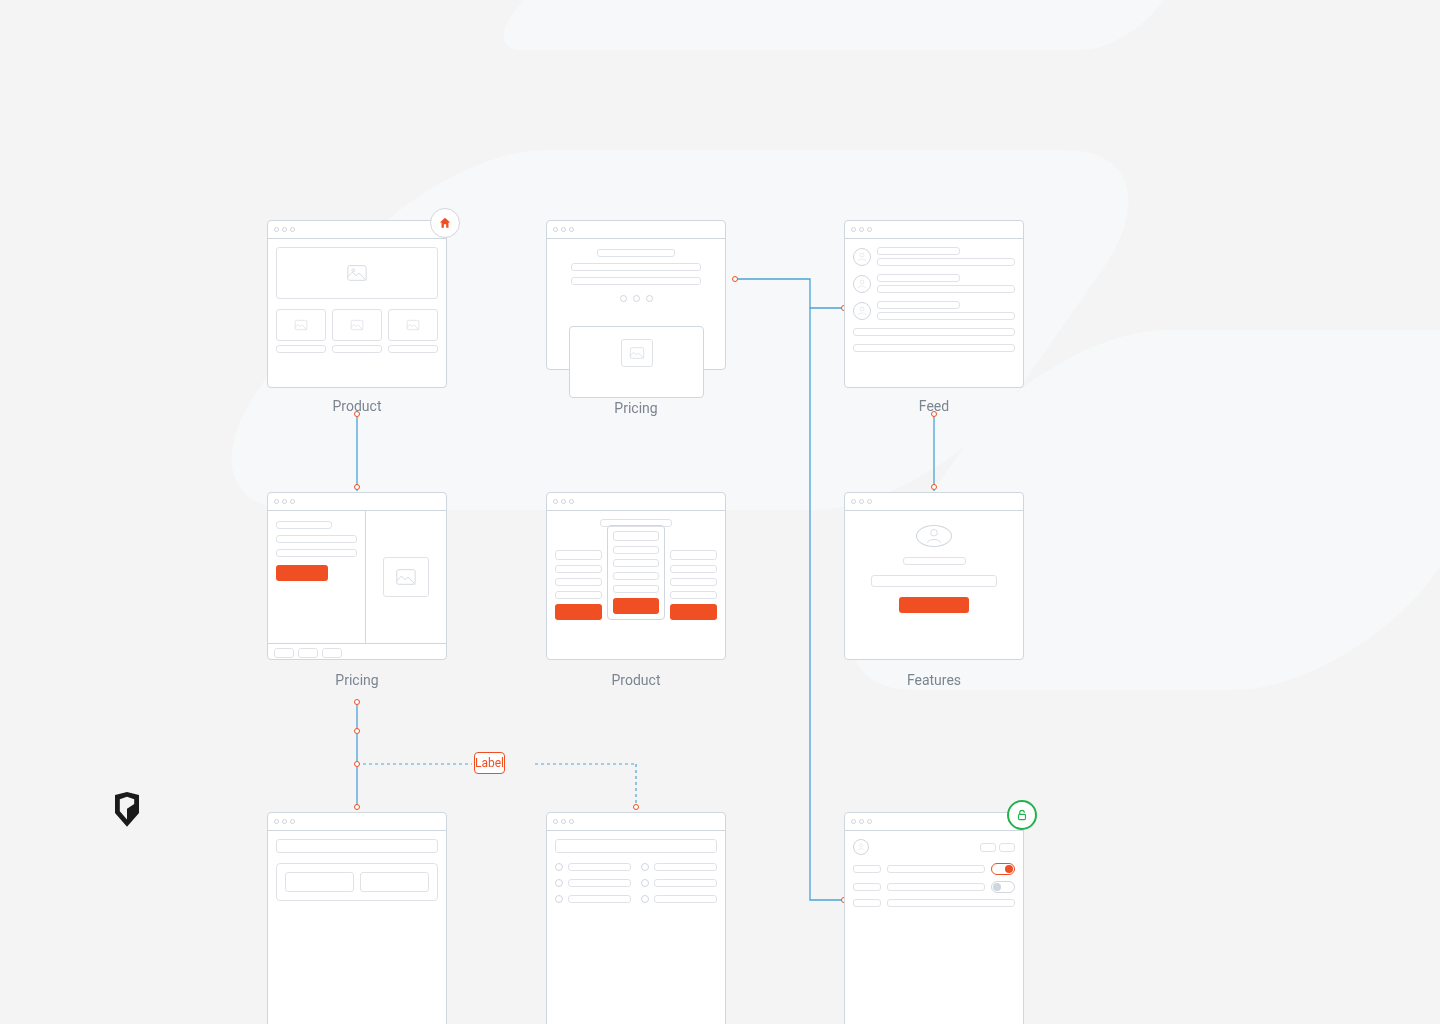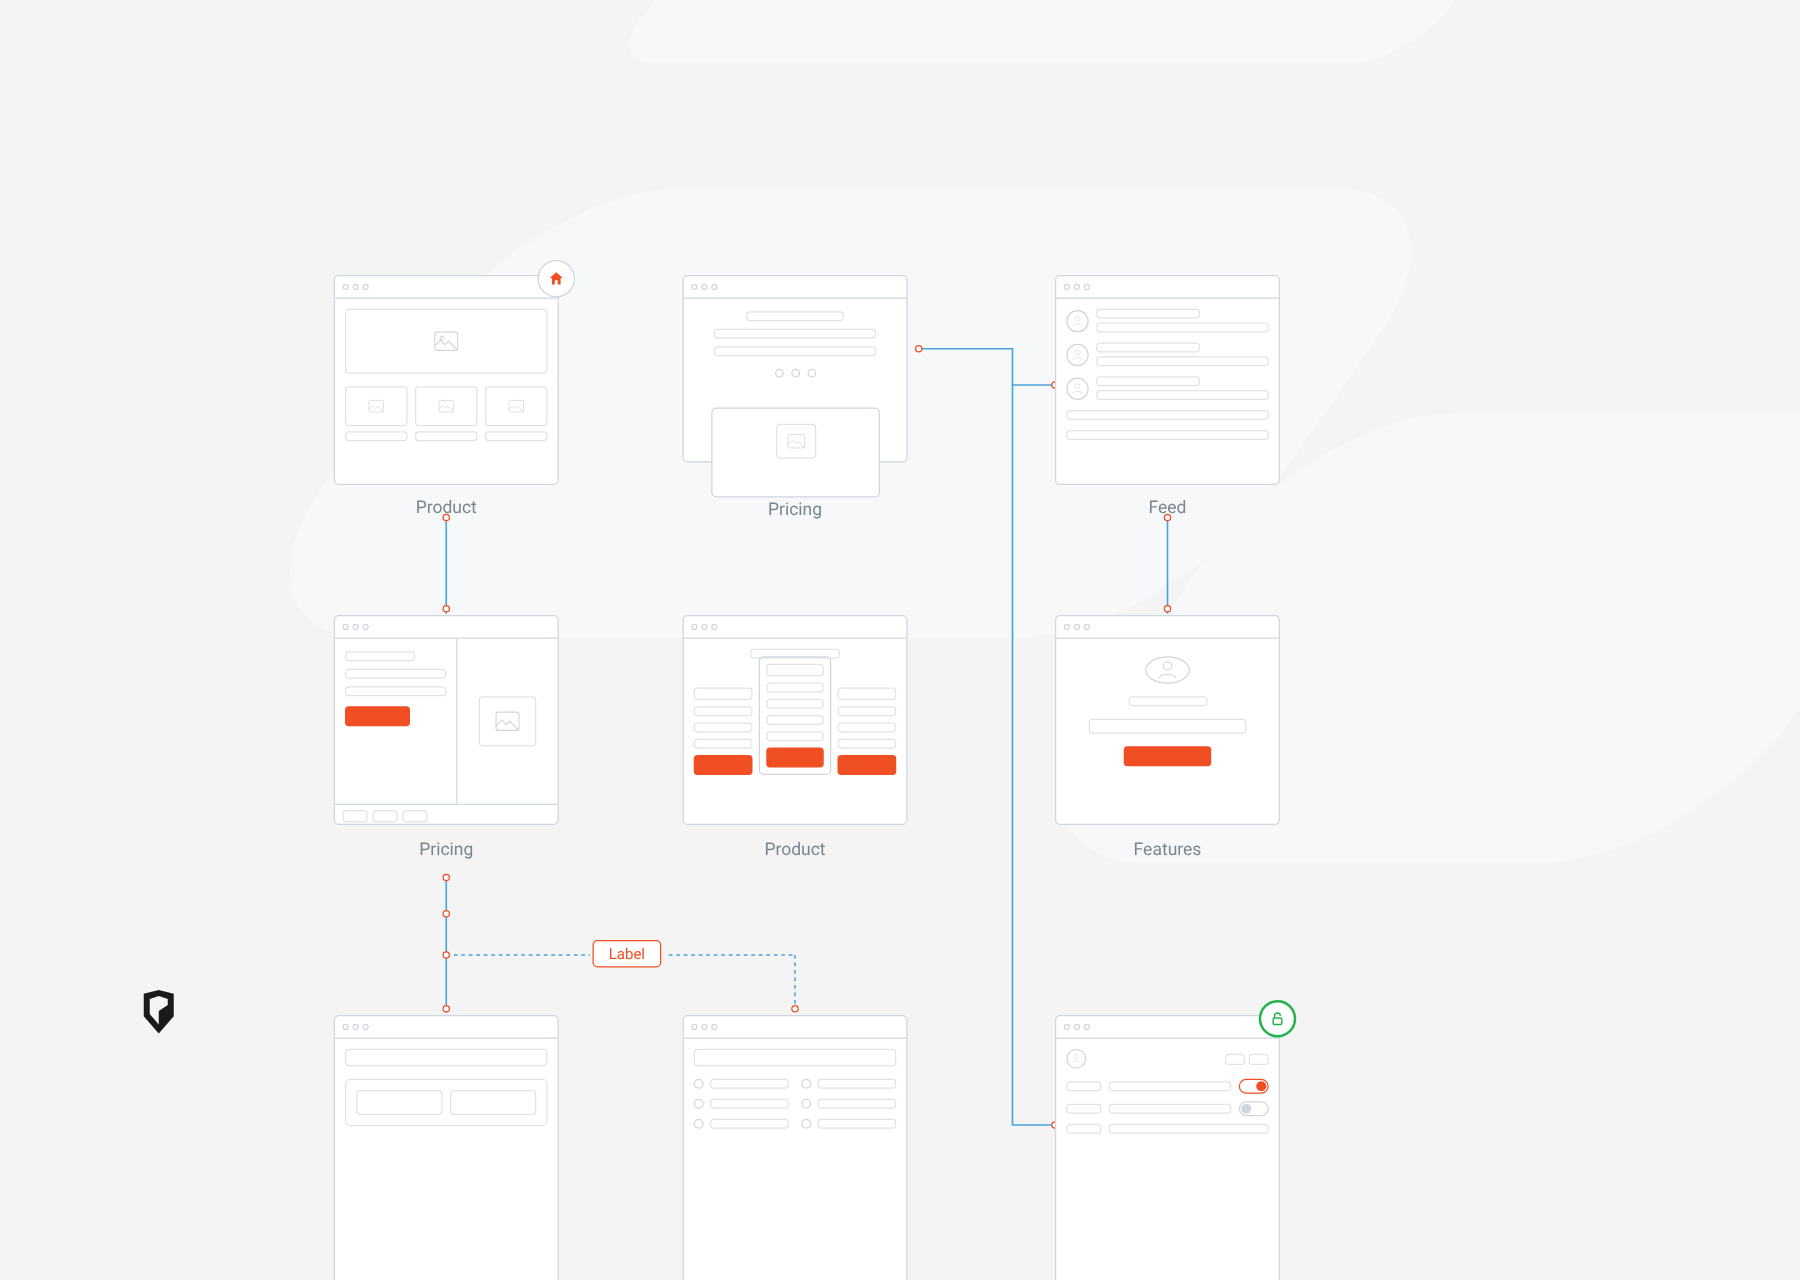--- a/index.html
+++ b/index.html
@@ -105,21 +105,21 @@
   .badge.lock{border:2px solid var(--green);}
   .badge.lock svg{stroke:var(--green);fill:none;stroke-width:2;}
 
   
   .label-pill{
     position:absolute;
     border:1px solid var(--accent);
     color:var(--accent);
     background:#fff;
     font-size:12px;
-    padding:3px 12px;
+    padding:3px 0;
     border-radius:4px;
   }
 
   
   .node{
     position:absolute;
     width:6px;height:6px;
     border-radius:50%;
     border:1px solid var(--accent);
     background:#fff;

